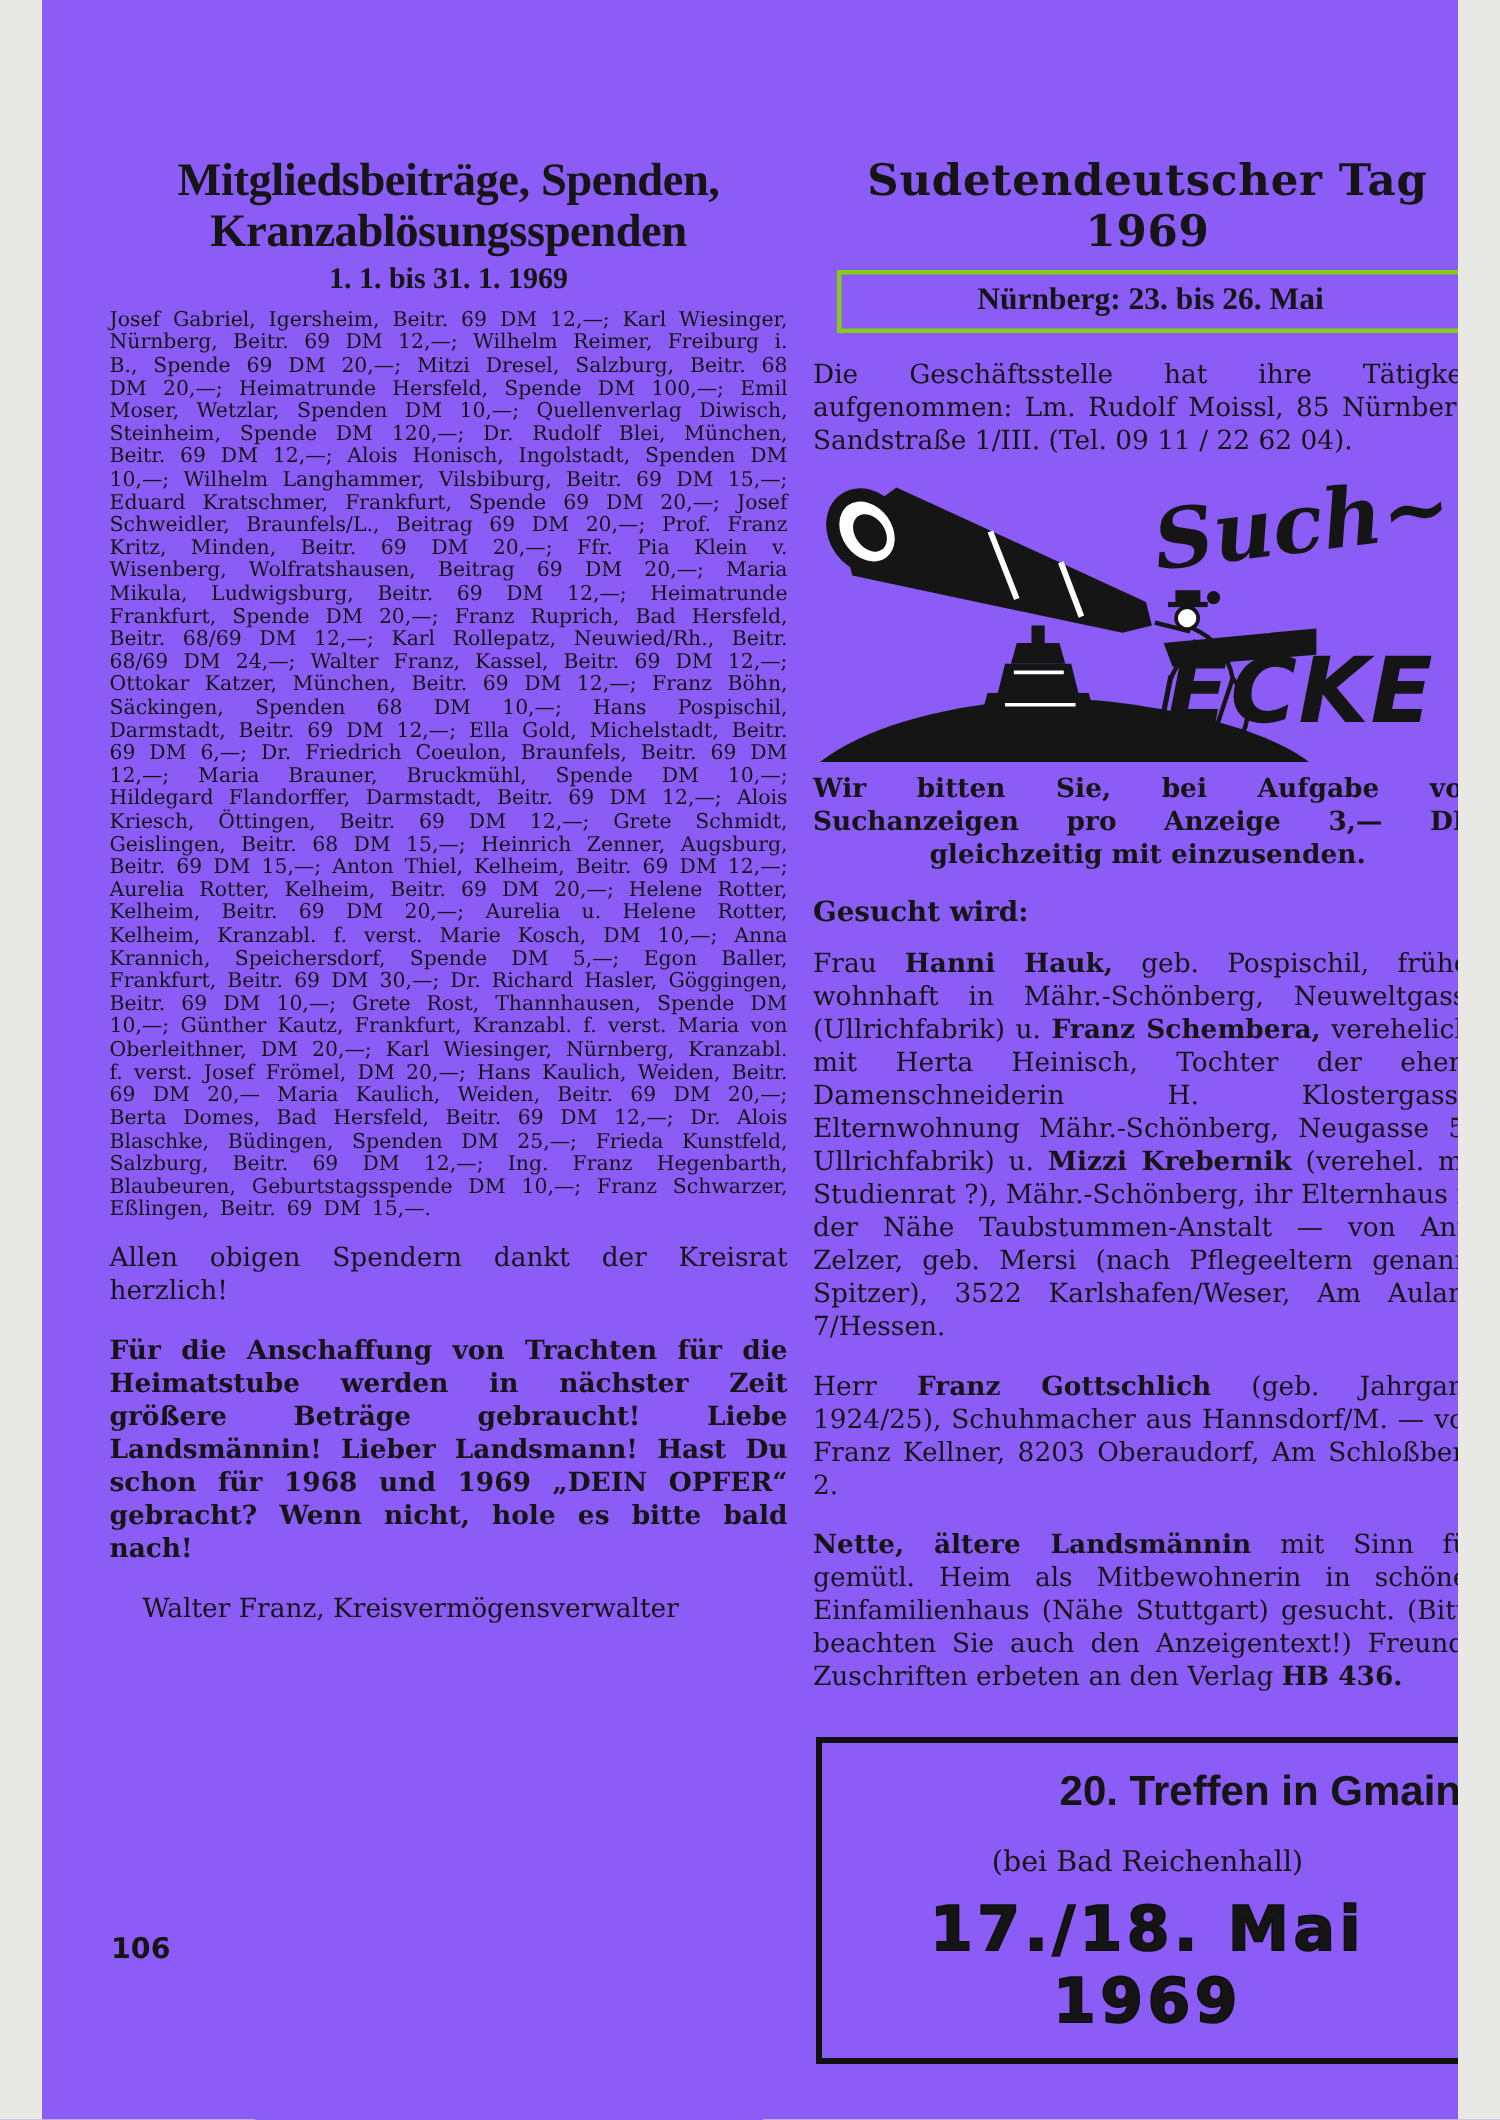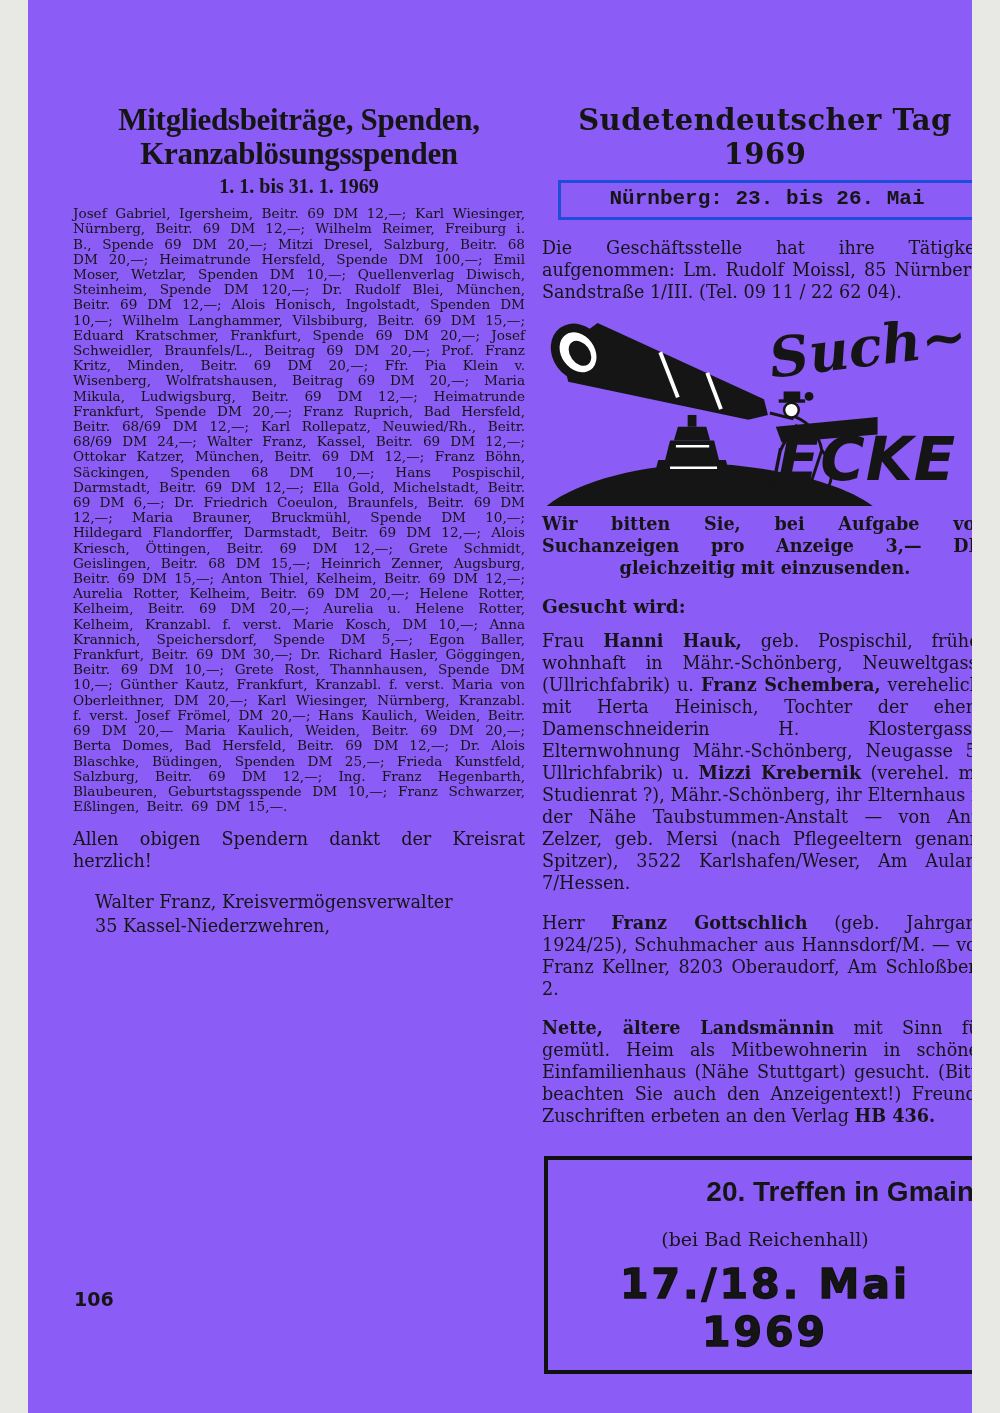--- a/index.html
+++ b/index.html
@@ -32,22 +32,22 @@
   .page-number {
     position:absolute; left:46px; top:1288px;
     font-family:"DejaVu Sans", sans-serif; font-weight:bold; font-size:19px;
   }
 
   .event-title {
     text-align:center; font-weight:bold; font-size:29px; margin:0;
     font-family:"DejaVu Serif", serif; letter-spacing:0.5px;
   }
   .event-box {
-    border:3px solid #1d4ed8; margin:9px 12px 0 16px; padding:4px 0 7px;
-    text-align:center; font-family:Liberation Mono, monospace;
+    border:3px solid #84cc16; margin:9px 12px 0 16px; padding:4px 0 7px;
+    text-align:center; font-family:Liberation Serif, serif;
     font-weight:bold; font-size:21px;
   }
   .office-note { margin-top:17px; }
   .such-ecke { display:block; width:446px; height:186px; margin-top:13px; }
   .fee-note { font-weight:bold; margin-top:6px; text-align:justify; text-align-last:center; }
   .gesucht-heading { font-weight:bold; font-size:18.5px; margin-top:13px; }
   .entry { margin-top:13px; }
   .bottom-box {
     border:4px solid #111; margin:29px 2px 0 2px; padding:16px 8px 14px;
     text-align:center;
@@ -67,24 +67,24 @@
   <div class="col-left">
     <h1 class="main-title">
       <span>Mitgliedsbeiträge, Spenden,</span><br>
       <span>Kranzablösungsspenden</span>
     </h1>
     <div class="date-range">1. 1. bis 31. 1. 1969</div>
 
     <p class="donor-list">Josef Gabriel, Igersheim, Beitr. 69 DM 12,—; Karl Wiesinger, Nürnberg, Beitr. 69 DM 12,—; Wilhelm Reimer, Freiburg i. B., Spende 69 DM 20,—; Mitzi Dresel, Salzburg, Beitr. 68 DM 20,—; Heimatrunde Hersfeld, Spende DM 100,—; Emil Moser, Wetzlar, Spenden DM 10,—; Quellenverlag Diwisch, Steinheim, Spende DM 120,—; Dr. Rudolf Blei, München, Beitr. 69 DM 12,—; Alois Honisch, Ingolstadt, Spenden DM 10,—; Wilhelm Langhammer, Vilsbiburg, Beitr. 69 DM 15,—; Eduard Kratschmer, Frankfurt, Spende 69 DM 20,—; Josef Schweidler, Braunfels/L., Beitrag 69 DM 20,—; Prof. Franz Kritz, Minden, Beitr. 69 DM 20,—; Ffr. Pia Klein v. Wisenberg, Wolfratshausen, Beitrag 69 DM 20,—; Maria Mikula, Ludwigsburg, Beitr. 69 DM 12,—; Heimatrunde Frankfurt, Spende DM 20,—; Franz Ruprich, Bad Hersfeld, Beitr. 68/69 DM 12,—; Karl Rollepatz, Neuwied/Rh., Beitr. 68/69 DM 24,—; Walter Franz, Kassel, Beitr. 69 DM 12,—; Ottokar Katzer, München, Beitr. 69 DM 12,—; Franz Böhn, Säckingen, Spenden 68 DM 10,—; Hans Pospischil, Darmstadt, Beitr. 69 DM 12,—; Ella Gold, Michelstadt, Beitr. 69 DM 6,—; Dr. Friedrich Coeulon, Braunfels, Beitr. 69 DM 12,—; Maria Brauner, Bruckmühl, Spende DM 10,—; Hildegard Flandorffer, Darmstadt, Beitr. 69 DM 12,—; Alois Kriesch, Öttingen, Beitr. 69 DM 12,—; Grete Schmidt, Geislingen, Beitr. 68 DM 15,—; Heinrich Zenner, Augsburg, Beitr. 69 DM 15,—; Anton Thiel, Kelheim, Beitr. 69 DM 12,—; Aurelia Rotter, Kelheim, Beitr. 69 DM 20,—; Helene Rotter, Kelheim, Beitr. 69 DM 20,—; Aurelia u. Helene Rotter, Kelheim, Kranzabl. f. verst. Marie Kosch, DM 10,—; Anna Krannich, Speichersdorf, Spende DM 5,—; Egon Baller, Frankfurt, Beitr. 69 DM 30,—; Dr. Richard Hasler, Göggingen, Beitr. 69 DM 10,—; Grete Rost, Thannhausen, Spende DM 10,—; Günther Kautz, Frankfurt, Kranzabl. f. verst. Maria von Oberleithner, DM 20,—; Karl Wiesinger, Nürnberg, Kranzabl. f. verst. Josef Frömel, DM 20,—; Hans Kaulich, Weiden, Beitr. 69 DM 20,— Maria Kaulich, Weiden, Beitr. 69 DM 20,—; Berta Domes, Bad Hersfeld, Beitr. 69 DM 12,—; Dr. Alois Blaschke, Büdingen, Spenden DM 25,—; Frieda Kunstfeld, Salzburg, Beitr. 69 DM 12,—; Ing. Franz Hegenbarth, Blaubeuren, Geburtstagsspende DM 10,—; Franz Schwarzer, Eßlingen, Beitr. 69 DM 15,—.</p>
 
     <p class="para">Allen obigen Spendern dankt der Kreisrat herzlich!</p>
+    <p class="para appeal">Für die Anschaffung von Trachten für die Heimatstube werden in nächster Zeit größere Beträge gebraucht! Liebe Landsmännin! Lieber Landsmann! Hast Du schon für 1968 und 1969 „DEIN OPFER“ gebracht? Wenn nicht, hole es bitte bald nach!</p>
 
     <div class="signature">
       <div>Walter Franz, Kreisvermögensverwalter</div>
-      <div>35 Kassel-Niederzwehren,</div>
     </div>
   </div>
 
   <div class="col-right">
     <h2 class="event-title">Sudetendeutscher Tag 1969</h2>
     <div class="event-box">Nürnberg: 23. bis 26. Mai</div>
 
     <p class="para office-note">Die Geschäftsstelle hat ihre Tätigkeit aufgenommen: Lm. Rudolf Moissl, 85 Nürnberg, Sandstraße 1/III. (Tel. 09 11 / 22 62 04).</p>
 
     <svg class="such-ecke" viewBox="0 0 450 190" aria-hidden="true">

